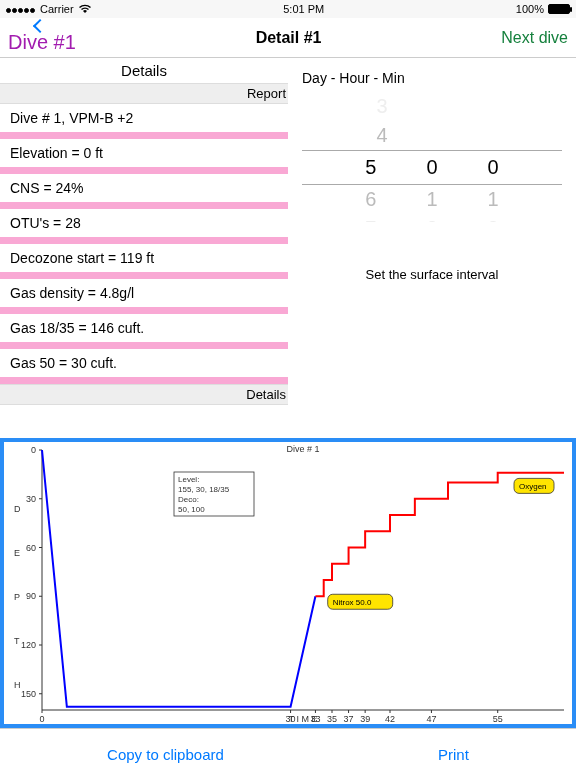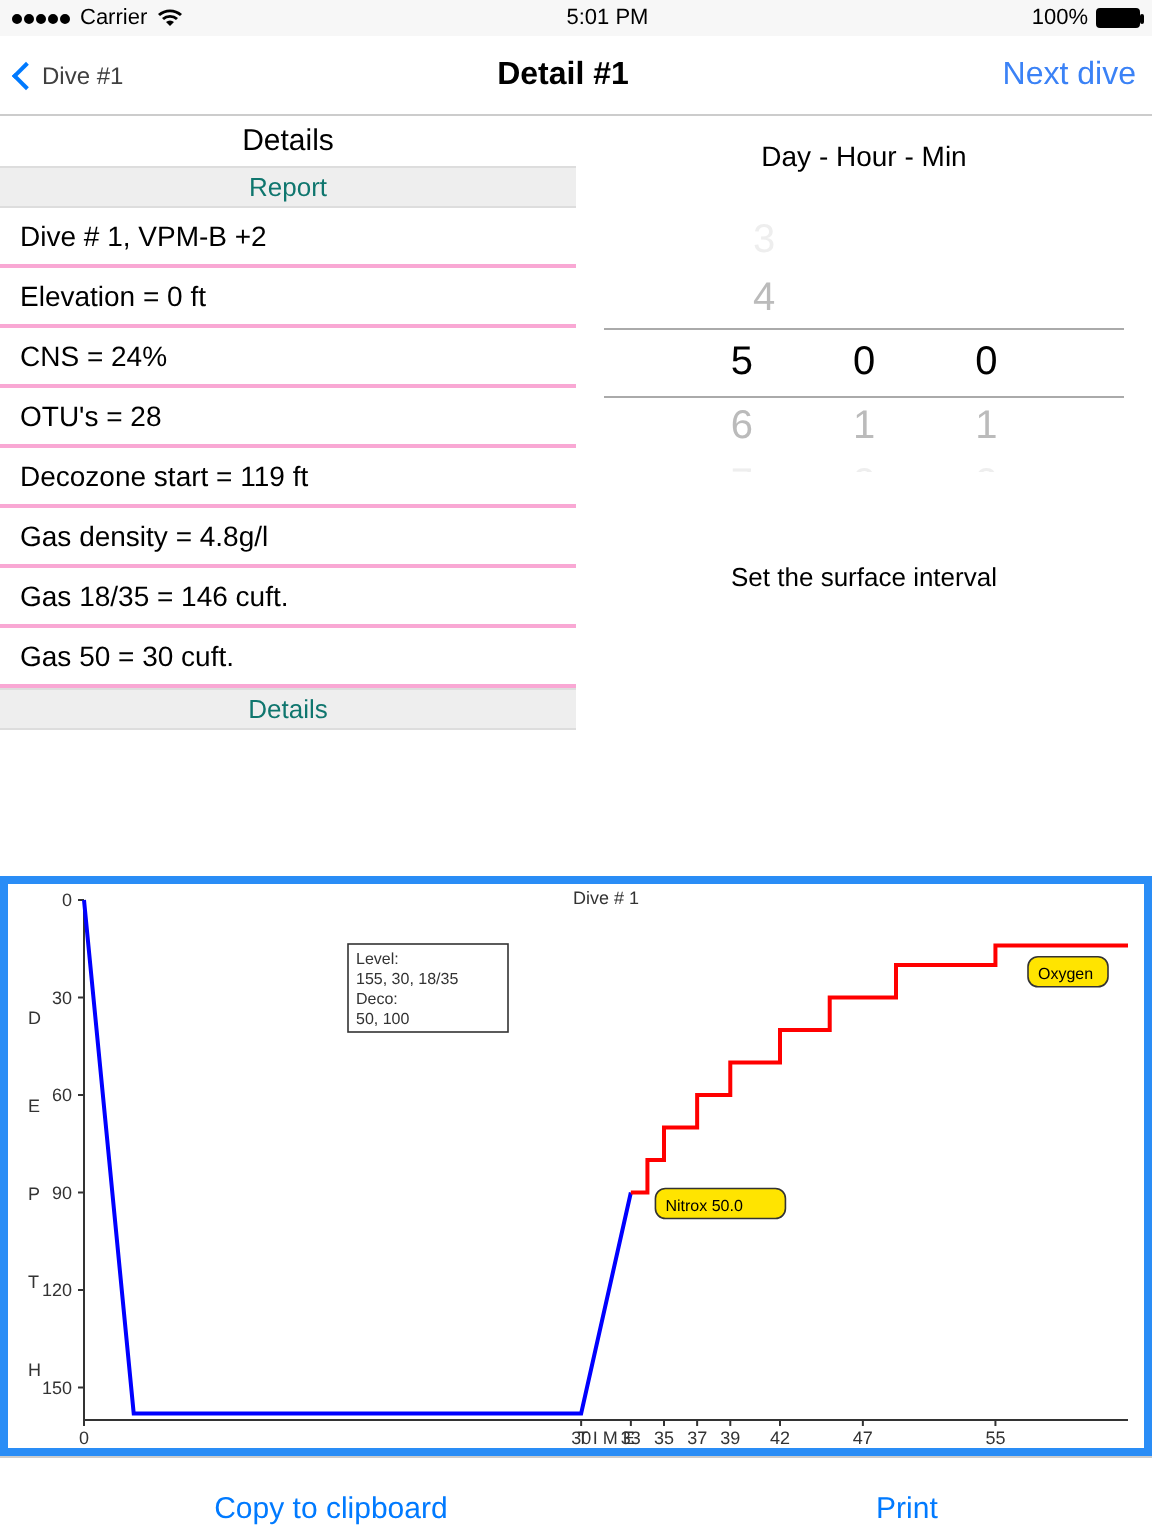--- a/index.html
+++ b/index.html
@@ -5,32 +5,32 @@
   * { box-sizing: border-box; margin: 0; padding: 0; }
   body { font-family: -apple-system, Helvetica, Arial, sans-serif; width:576px; height:768px; background:#fff; overflow:hidden; font-size:14px; color:#000;}
   .statusbar{height:18px; background:#f7f7f7; display:flex; align-items:center; justify-content:space-between; padding:0 6px; font-size:11px;}
   .statusbar .left, .statusbar .right{display:flex; align-items:center; gap:4px;}
   .dots span{display:inline-block;width:5px;height:5px;border:1px solid #000;border-radius:50%; margin-right:1px;}
   .dots span.fill{background:#000;}
   .wifi{display:inline-block;}
   .battery{display:inline-block;width:22px;height:10px;border:1px solid #000;border-radius:2px;position:relative;background:#000;}
   .battery::after{content:"";position:absolute;right:-3px;top:2px;width:2px;height:5px;background:#000;border-radius:1px;}
   .navbar{height:40px;border-bottom:1px solid #ccc;display:flex;align-items:center;justify-content:space-between;padding:0 8px;}
-  .navbar .back{color:#404040;display:flex;align-items:center;font-size:12px;}
+  .navbar .back{color:#a21caf;display:flex;align-items:center;font-size:20px;flex-direction:column;}
   .navbar .title{font-weight:600;font-size:16px;}
-  .navbar .next{color:#3b82f6;font-size:16px;}
+  .navbar .next{color:#15803d;font-size:16px;}
   .chev{display:inline-block;width:10px;height:10px;border-left:2px solid #007aff;border-bottom:2px solid #007aff;transform:rotate(45deg);margin-right:3px;}
   .columns{display:flex;height:380px;}
   .leftcol{width:288px;}
   .rightcol{width:288px;padding:6px 14px;}
-  .sect-hdr{background:#eee;text-align:center;font-size:13px;color:#0f766e;padding:2px;border-top:1px solid #ddd;border-bottom:1px solid #ddd;}
+  .sect-hdr{background:#eee;text-align:right;font-size:13px;color:#000000;padding:2px;border-top:1px solid #ddd;border-bottom:1px solid #ddd;}
   .sect-title{text-align:center;font-size:15px;padding:4px;}
-  .row{border-bottom:2px solid #f9a8d4;padding:6px 10px;font-size:14px;display:flex;justify-content:space-between;}
+  .row{border-bottom:7px solid #f9a8d4;padding:6px 10px;font-size:14px;display:flex;justify-content:space-between;}
   .disclosure{color:#c7c7cc;font-size:18px;}
-  .picker-title{text-align:center;font-size:14px;margin-top:6px;margin-bottom:20px;}
+  .picker-title{font-size:14px;margin-top:6px;margin-bottom:6px;}
   .picker{position:relative;height:130px;overflow:hidden;text-align:center;}
   .picker-row{display:flex;justify-content:center;gap:50px;font-size:20px;color:#bbb;padding:3px 0;}
   .picker-row.sel{color:#000;border-top:1px solid #aaa;border-bottom:1px solid #aaa;padding:5px 0;}
   .picker-row.faintest{color:#eee;}
   .interval-label{text-align:center;margin-top:45px;font-size:13px;}
   .chartwrap{border:4px solid #2a8df6;margin:0;height:290px;position:relative;background:#fff;}
   svg{display:block;}
   .toolbar{height:52px;display:flex;align-items:center;justify-content:space-around;border-top:1px solid #ccc;}
   .tbtn{color:#007aff;font-size:15px;}
   .ytick,.xtick{font-size:9px;fill:#333;}

